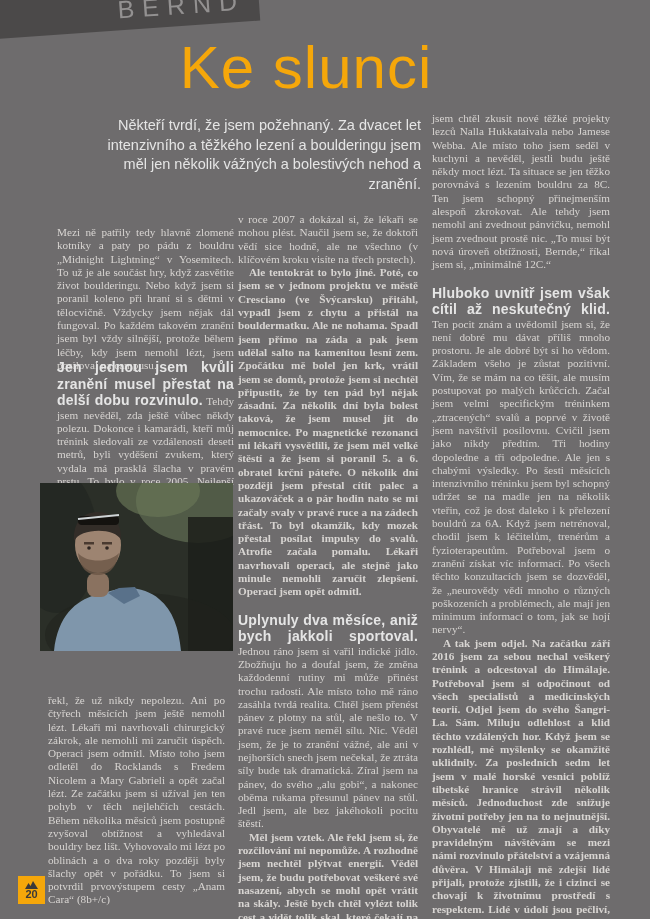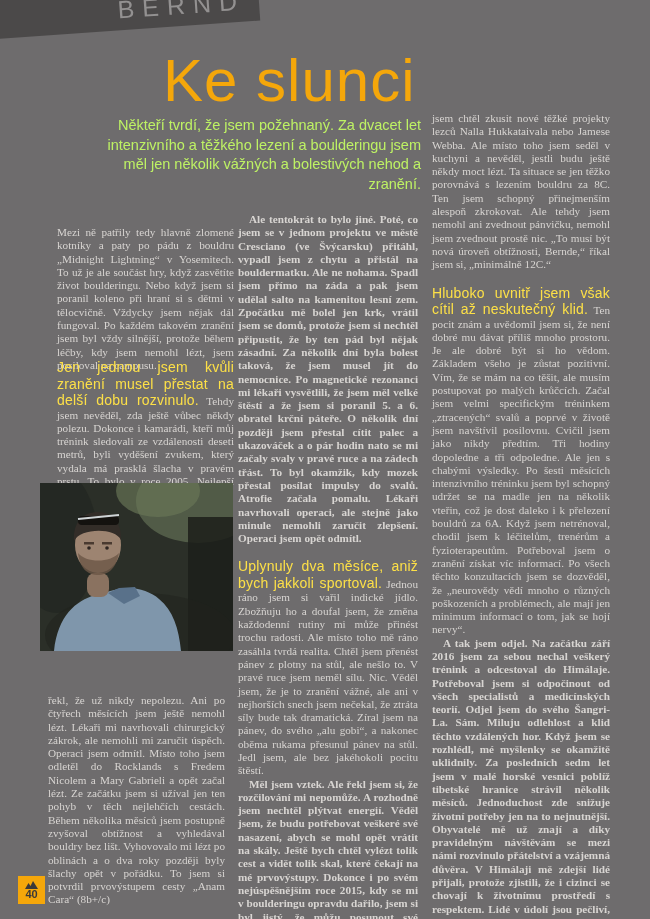--- a/index.html
+++ b/index.html
@@ -4,30 +4,30 @@
 <style>
   html,body{margin:0;padding:0;background:#555;}
   .page{position:relative;width:650px;height:919px;background:#6e6c6d;overflow:hidden;
         font-family:"Liberation Serif",serif;}
   
   .band{position:absolute;left:-20px;top:-2px;width:278px;height:42px;background:#4b4949;
         transform:rotate(-4deg);transform-origin:left top;
         display:flex;align-items:center;justify-content:flex-end;padding-right:14px;box-sizing:border-box;}
   .kicker{font-family:"Liberation Sans",sans-serif;font-size:25px;line-height:1;
           letter-spacing:8px;color:#939191;font-weight:400;}
-  .title{position:absolute;left:150px;top:36px;width:312px;margin:13px;text-align:left;
+  .title{position:absolute;left:150px;top:36px;width:312px;margin:0;text-align:center;
          font-family:"Liberation Sans",sans-serif;font-weight:300;font-size:60px;line-height:1.05;
          color:#f5a70a;letter-spacing:1px;}
   .intro{position:absolute;left:103px;top:116px;width:318px;margin:0;text-align:right;
-         font-family:"Liberation Sans",sans-serif;font-size:14.5px;line-height:19.5px;color:#bef264;}
+         font-family:"Liberation Sans",sans-serif;font-size:14.5px;line-height:19.5px;color:#e5e5e5;}
   
   .body-text{font-size:11.2px;line-height:13.3px;color:#d8d5d2;text-align:justify;
              hyphens:auto;-webkit-hyphens:auto;margin:12px;}
-  .runin{font-family:"Liberation Sans",sans-serif;color:#fde047;font-size:14px;line-height:16.5px;
-         font-weight:400;letter-spacing:.2px;}
+  .runin{font-family:"Liberation Sans",sans-serif;color:#e5e5e5;font-size:14px;line-height:16.5px;
+         font-weight:700;letter-spacing:.2px;}
   .ind{text-indent:11px;font-weight:bold;}
   .blk{position:absolute;}
   .flowcol p{margin:0;}
   .flowcol .hpara{margin-top:13px;}
   .lp1{left:45px;top:214px;width:177px;}
   .lh {left:45px;top:347px;width:177px;}
   .lp3{left:36px;top:682px;width:177px;}
   .mcol{left:238px;top:213px;width:180px;}
   .rcol{left:432px;top:112px;width:178px;}
   
@@ -77,20 +77,21 @@
       <rect x="44" y="59" width="10" height="2.5" fill="#4a3a30"></rect>
       <rect x="62" y="59" width="10" height="2.5" fill="#4a3a30"></rect>
       <circle cx="49" cy="65" r="1.8" fill="#2e2521"></circle>
       <circle cx="67" cy="65" r="1.8" fill="#2e2521"></circle>
     </svg>
   </div>
 
   <p class="body-text blk lp3">řekl, že už nikdy nepolezu. Ani po čtyřech měsících jsem ještě nemohl lézt. Lékaři mi navrhovali chirurgický zákrok, ale nemohli mi zaručit úspěch. Operaci jsem odmítl. Místo toho jsem odletěl do Rocklands s Fredem Nicolem a Mary Gabrieli a opět začal lézt. Ze začátku jsem si užíval jen ten pohyb v těch nejlehčích cestách. Během několika měsíců jsem postupně zvyšoval obtížnost a vyhledával bouldry bez lišt. Vyhovovalo mi lézt po oblinách a o dva roky později byly šlachy opět v pořádku. To jsem si potvrdil prvovýstupem cesty „Anam Cara“ (8b+/c)</p>
 
   <div class="blk mcol flowcol">
+    <p class="body-text">v roce 2007 a dokázal si, že lékaři se mohou plést. Naučil jsem se, že doktoři vědí sice hodně, ale ne všechno (v klíčovém kroku visíte na třech prstech).</p>
     <p class="body-text ind">Ale tentokrát to bylo jiné. Poté, co jsem se v jednom projektu ve městě Cresciano (ve Švýcarsku) přitáhl, vypadl jsem z chytu a přistál na bouldermatku. Ale ne nohama. Spadl jsem přímo na záda a pak jsem udělal salto na kamenitou lesní zem. Zpočátku mě bolel jen krk, vrátil jsem se domů, protože jsem si nechtěl připustit, že by ten pád byl nějak zásadní. Za několik dní byla bolest taková, že jsem musel jít do nemocnice. Po magnetické rezonanci mi lékaři vysvětlili, že jsem měl velké štěstí a že jsem si poranil 5. a 6. obratel krční páteře. O několik dní později jsem přestal cítit palec a ukazováček a o pár hodin nato se mi začaly svaly v pravé ruce a na zádech třást. To byl okamžik, kdy mozek přestal posílat impulsy do svalů. Atrofie začala pomalu. Lékaři navrhovali operaci, ale stejně jako minule nemohli zaručit zlepšení. Operaci jsem opět odmítl.</p>
     <p class="body-text hpara">
       <span class="runin">Uplynuly dva měsíce, aniž bych jakkoli sportoval.</span>
       <span>Jednou ráno jsem si vařil indické jídlo. Zbožňuju ho a doufal jsem, že změna každodenní rutiny mi může přinést trochu radosti. Ale místo toho mě ráno zasáhla tvrdá realita. Chtěl jsem přenést pánev z plotny na stůl, ale nešlo to. V pravé ruce jsem neměl sílu. Nic. Věděl jsem, že je to zranění vážné, ale ani v nejhorších snech jsem nečekal, že ztráta síly bude tak dramatická. Zíral jsem na pánev, do svého „alu gobi“, a nakonec oběma rukama přesunul pánev na stůl. Jedl jsem, ale bez jakéhokoli pocitu štěstí.</span>
     </p>
     <p class="body-text ind">Měl jsem vztek. Ale řekl jsem si, že rozčilování mi nepomůže. A rozhodně jsem nechtěl plýtvat energií. Věděl jsem, že budu potřebovat veškeré své nasazení, abych se mohl opět vrátit na skály. Ještě bych chtěl vylézt tolik cest a vidět tolik skal, které čekají na mé prvovýstupy. Dokonce i po svém nejúspěšnějším roce 2015, kdy se mi v boulderingu opravdu dařilo, jsem si byl jistý, že můžu posunout své hranice ještě o kousek dál. Moc</p>
   </div>
 
   <div class="blk rcol flowcol">
     <p class="body-text">jsem chtěl zkusit nové těžké projekty lezců Nalla Hukkataivala nebo Jamese Webba. Ale místo toho jsem seděl v kuchyni a nevěděl, jestli budu ještě někdy moct lézt. Ta situace se jen těžko porovnává s lezením bouldru za 8C. Ten jsem schopný přinejmenším alespoň zkrokovat. Ale tehdy jsem nemohl ani zvednout pánvičku, nemohl jsem zvednout prostě nic. „To musí být nová úroveň obtížnosti, Bernde,“ říkal jsem si, „minimálně 12C.“</p>
@@ -99,16 +100,16 @@
       <span>Ten pocit znám a uvědomil jsem si, že není dobré mu dávat příliš mnoho prostoru. Je ale dobré být si ho vědom. Základem všeho je zůstat pozitivní. Vím, že se mám na co těšit, ale musím postupovat po malých krůčcích. Začal jsem velmi specifickým tréninkem „ztracených“ svalů a poprvé v životě jsem navštívil posilovnu. Cvičil jsem jako nikdy předtím. Tři hodiny dopoledne a tři odpoledne. Ale jen s chabými výsledky. Po šesti měsících intenzivního tréninku jsem byl schopný udržet se na madle jen na několik vteřin, což je dost daleko i k přelezení bouldrů za 6A. Když jsem netrénoval, chodil jsem k léčitelům, trenérům a fyzioterapeutům. Potřeboval jsem o zranění získat víc informací. Po všech těchto konzultacích jsem se dozvěděl, že „neurovědy vědí mnoho o různých poškozeních a problémech, ale mají jen minimum informací o tom, jak se hojí nervy“.</span>
     </p>
     <p class="body-text ind">A tak jsem odjel. Na začátku září 2016 jsem za sebou nechal veškerý trénink a odcestoval do Himálaje. Potřeboval jsem si odpočinout od všech specialistů a medicínských teorií. Odjel jsem do svého Šangri-La. Sám. Miluju odlehlost a klid těchto vzdálených hor. Když jsem se rozhlédl, mé myšlenky se okamžitě uklidnily. Za posledních sedm let jsem v malé horské vesnici poblíž tibetské hranice strávil několik měsíců. Jednoduchost zde snižuje životní potřeby jen na to nejnutnější. Obyvatelé mě už znají a díky pravidelným návštěvám se mezi námi rozvinulo přátelství a vzájemná důvěra. V Himálaji mě zdejší lidé přijali, protože zjistili, že i cizinci se chovají k životnímu prostředí s respektem. Lidé v údolí jsou pečliví, přátelští, vstřícní a otevření. Mám dojem, že bez jakýchkoli předsudků přisuzují každému tvoru své místo na zemi. Zde se vždy všichni zdraví s úsměvem.</p>
 
   </div>
 
   <div class="badge">
     <svg width="13" height="8" viewBox="0 0 13 8">
       <path d="M0 8 L3.5 2 L5.5 5 L8 0 L13 8 Z" fill="#3b3939"></path>
     </svg>
-    <span class="num">40</span>
+    <span class="num">20</span>
   </div>
 
 </div>
 
 </body></html>

